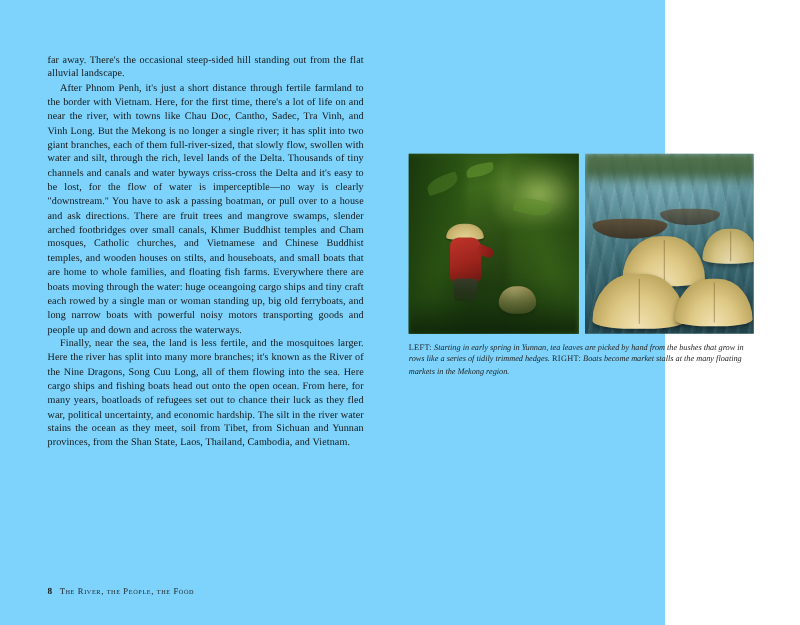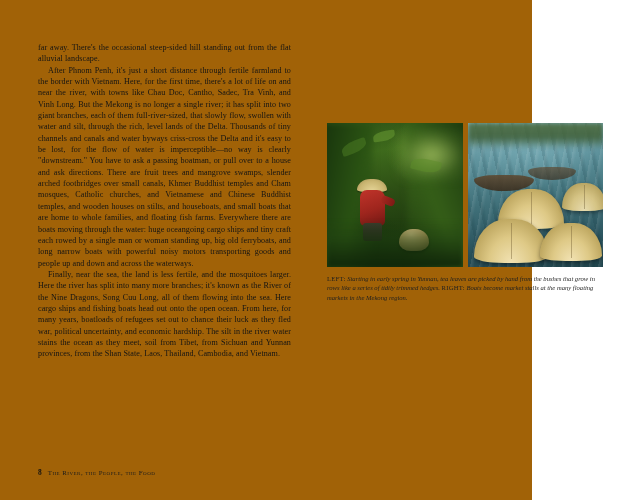--- a/index.html
+++ b/index.html
@@ -11,21 +11,21 @@
     height: 500px;
     background: #ffffff;
     font-family: "Liberation Serif", serif;
     color: #1a1a1a;
     overflow: hidden;
   }
   .page {
     position: relative;
     width: 532px;
     height: 500px;
-    background: #a16207;
+    background: #7dd3fc;
   }
   .text-column {
     position: absolute;
     left: 38px;
     top: 42px;
     width: 253px;
   }
   .text-column p {
     margin: 0;
     font-size: 8.1px;

